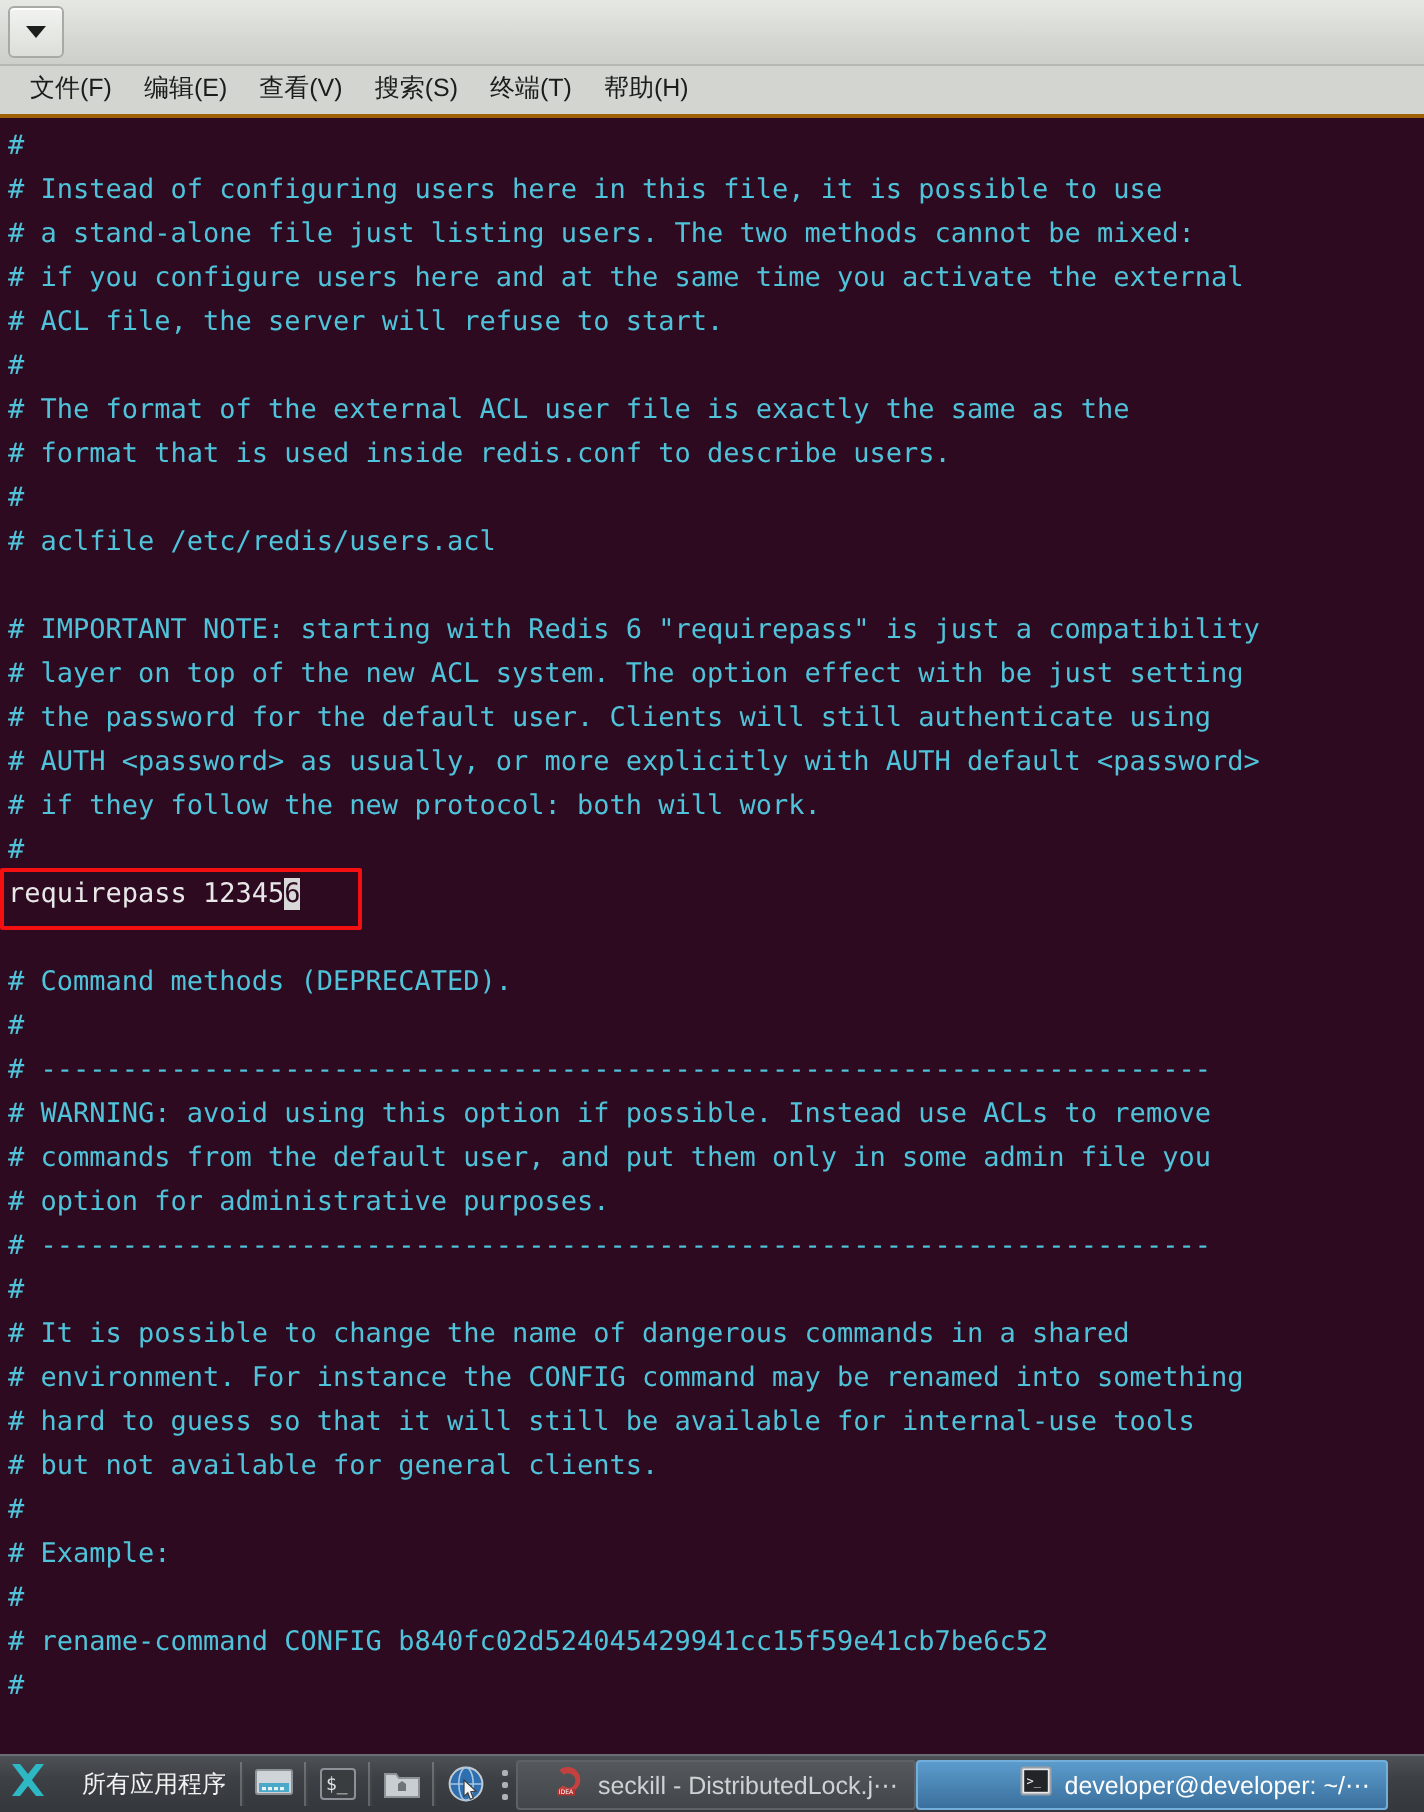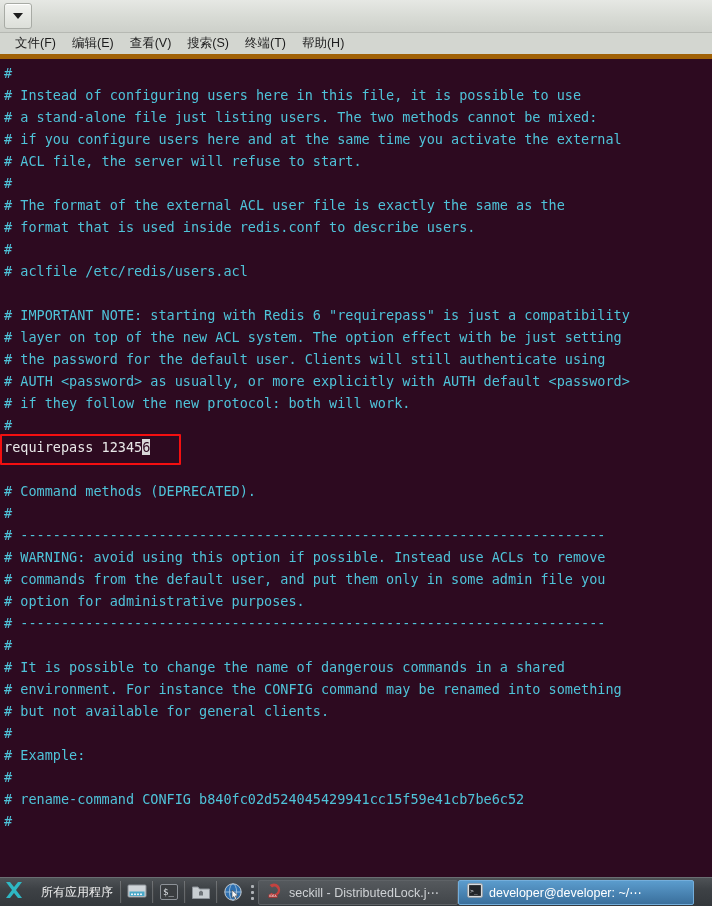--- a/index.html
+++ b/index.html
@@ -50,21 +50,21 @@
     width: 0; height: 0;
     border-left: 5px solid transparent;
     border-right: 5px solid transparent;
     border-top: 6px solid #1d1d1d;
   }
 
   
   .menubar {
     height: 26px;
     background: #d3d6d0;
-    border-bottom: 5px solid #a16207;
+    border-bottom: 2px solid #a16207;
     display: flex;
     align-items: center;
     padding-left: 7px;
     box-sizing: border-box;
     flex: none;
   }
   .menu-item {
     font-size: 12.5px;
     color: #1c1c1c;
     padding: 2px 8px 3px 8px;
@@ -170,20 +170,21 @@
     align-items: center;
     gap: 6px;
     padding: 0 8px;
     border-radius: 2px;
     font-size: 12.5px;
     color: #e9e9e9;
     white-space: nowrap;
     overflow: hidden;
     flex: none;
     box-sizing: border-box;
+    justify-content: flex-end;
   }
   .win-btn.inactive {
     background: linear-gradient(to bottom, #55595d, #42464a);
     border: 1px solid #5e6266;
     color: #cfd2d5;
     width: 200px;
   }
   .win-btn.active {
     background: linear-gradient(to bottom, #5b9ccd, #3a6f9c);
     border: 1px solid #74aedb;
@@ -239,20 +240,21 @@
       <div class="term-line"><span># Command methods (DEPRECATED).</span></div>
       <div class="term-line"><span>#</span></div>
       <div class="term-line"><span># ------------------------------------------------------------------------</span></div>
       <div class="term-line"><span># WARNING: avoid using this option if possible. Instead use ACLs to remove</span></div>
       <div class="term-line"><span># commands from the default user, and put them only in some admin file you</span></div>
       <div class="term-line"><span># option for administrative purposes.</span></div>
       <div class="term-line"><span># ------------------------------------------------------------------------</span></div>
       <div class="term-line"><span>#</span></div>
       <div class="term-line"><span># It is possible to change the name of dangerous commands in a shared</span></div>
       <div class="term-line"><span># environment. For instance the CONFIG command may be renamed into something</span></div>
+      <div class="term-line"><span># hard to guess so that it will still be available for internal-use tools</span></div>
       <div class="term-line"><span># but not available for general clients.</span></div>
       <div class="term-line"><span>#</span></div>
       <div class="term-line"><span># Example:</span></div>
       <div class="term-line"><span>#</span></div>
       <div class="term-line"><span># rename-command CONFIG b840fc02d524045429941cc15f59e41cb7be6c52</span></div>
       <div class="term-line"><span>#</span></div>
       <div class="anno-box" id="anno-box" style="left: 0px; top: 375px; width: 181px; height: 31px;"></div>
   </div>
 
   <div class="taskbar">

